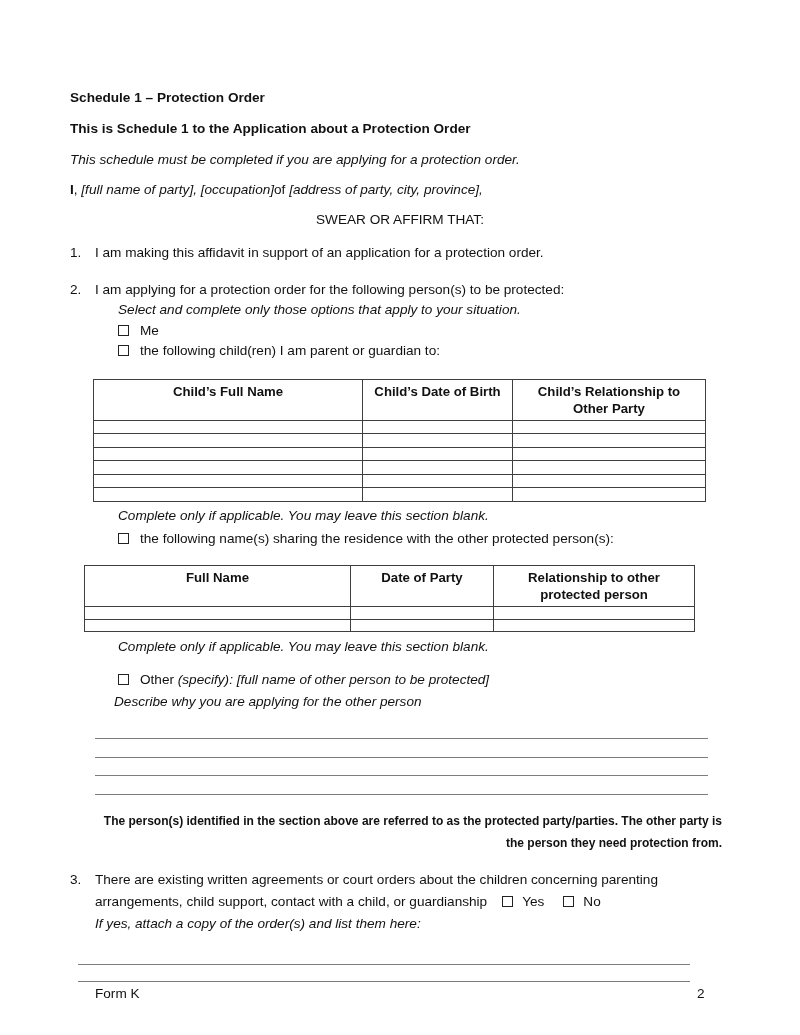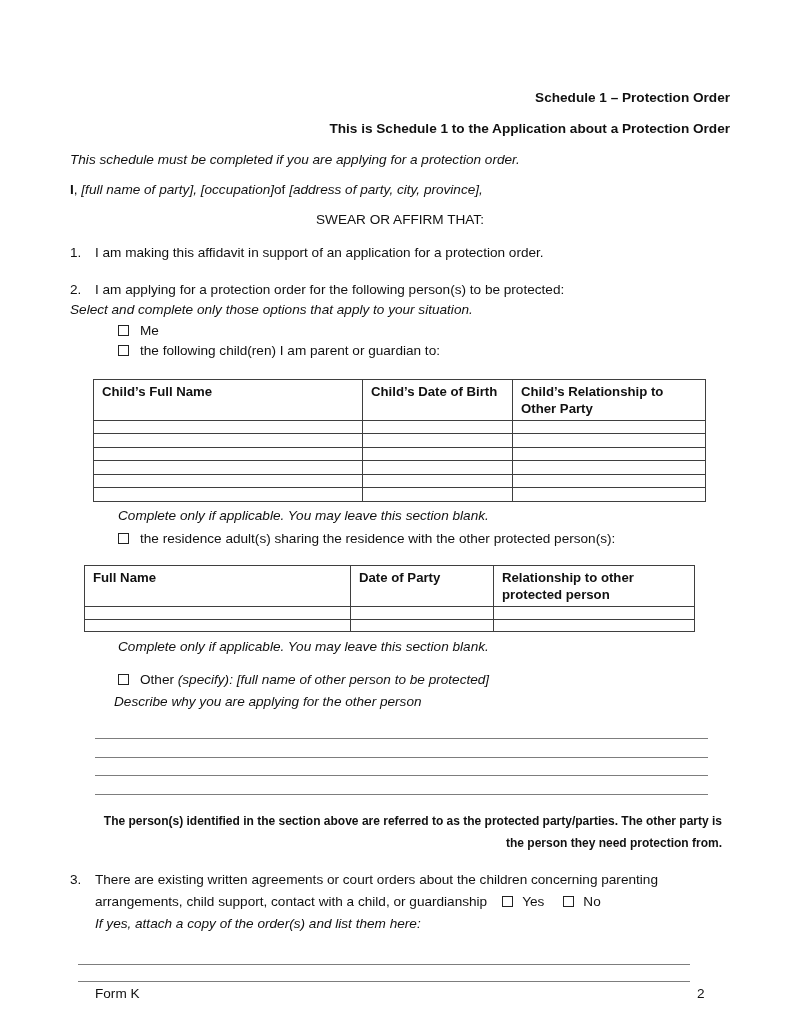--- a/index.html
+++ b/index.html
@@ -4,40 +4,40 @@
 <style>
   * { margin:0; padding:0; box-sizing:border-box; }
   html,body { background:#fff; }
   body {
     width:800px; height:1035px;
     font-family:"Liberation Sans","DejaVu Sans",sans-serif;
     font-size:13.6px; color:#111;
   }
   .page { position:relative; width:800px; height:1035px; padding:88px 70px 0 70px; overflow:hidden; }
   p { line-height:20px; }
-  .center { text-align:right; font-weight:bold; }
+  .center { text-align:left; font-weight:bold; }
   .title { margin-bottom:11px; }
   .subtitle { margin-bottom:11px; }
   .it { font-style:italic; }
   .b { font-weight:bold; }
   .mb10 { margin-bottom:10px; }
   .mb12 { margin-bottom:12px;text-align:center; }
   .item { display:flex; line-height:21px; }
   .item .num { flex:0 0 25px; }
   .item1 { margin-bottom:16px; }
-  .sub { line-height:20.5px; }
+  .sub { margin-left:48px; line-height:20.5px; }
   .cbrow { margin-left:48px; line-height:20.5px; }
   .cb {
     display:inline-block; width:11px; height:11px;
     border:1.4px solid #222; background:#fff;
     margin-right:11px; vertical-align:-1px;
   }
   table { border-collapse:collapse; table-layout:fixed; background:#fff; }
   th, td { border:1.3px solid #3f3f3f; }
-  th { text-align:left; font-weight:bold; font-size:13.2px; padding:3px 8px; line-height:17px; vertical-align:top; }
+  th { text-align:center; font-weight:bold; font-size:13.2px; padding:3px 8px; line-height:17px; vertical-align:top; }
   .t1 { margin:17px 0 0 23px; width:612px; }
   .t1 td { height:13.5px; padding:0 8px; }
   .t2 { margin:16px 0 0 14px; width:610px; }
   .t2 td { height:12.5px; padding:0 8px; }
   .nowrap { white-space:nowrap; }
   .applicable { margin:4px 0 0 48px; line-height:20px; font-style:italic; }
   .adultrow { margin-top:3px; }
   .otherrow { margin-top:13px; }
   .describe { margin-left:44px; line-height:22px; font-style:italic; }
   .lines-a { margin:8px 0 0 25px; width:613px; }
@@ -126,21 +126,21 @@
           <td></td>
           <td></td>
           <td></td>
         </tr>
   </tbody>
     </table>
 
   <div class="applicable">Complete only if applicable.  You may leave this section blank.</div>
 
   <div class="cbrow adultrow">
-    <span class="cb"></span><span>the residence adult(s) sharing the residence with the other protected person(s):</span>
+    <span class="cb"></span><span>the following name(s) sharing the residence with the other protected person(s):</span>
   </div>
 
   <table class="t2">
     <colgroup>
         <col style="width:266px">
         <col style="width:143px">
         <col style="width:201px">
       </colgroup>
     <tbody>
         <tr>

